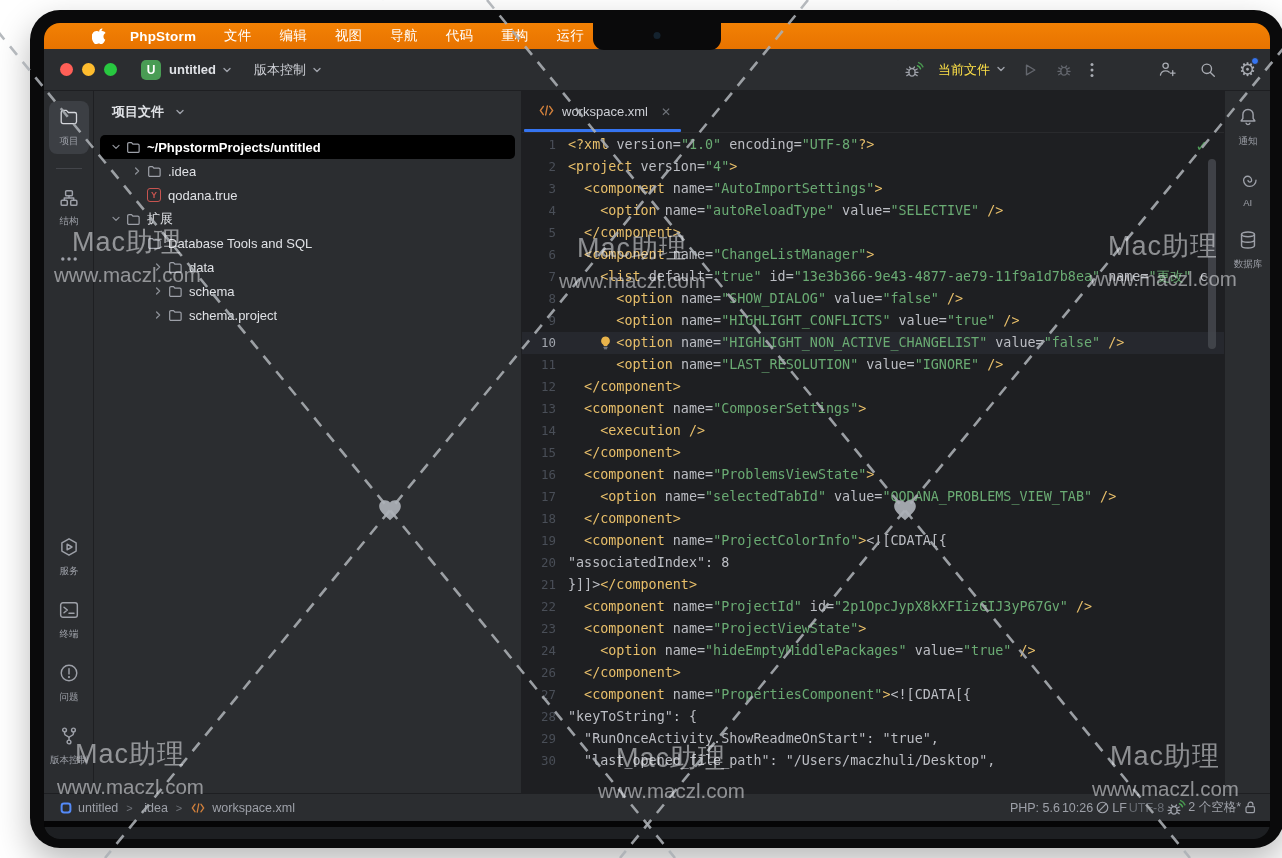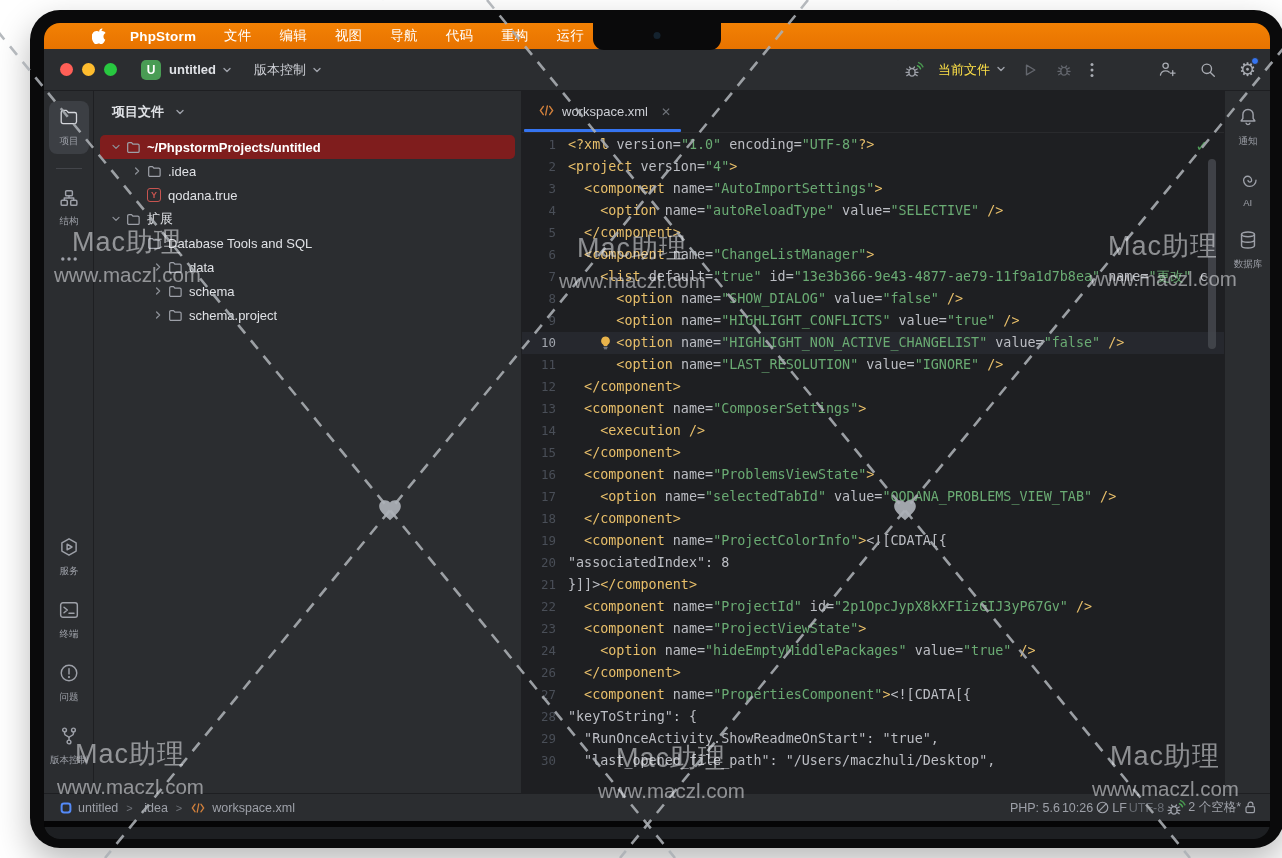--- a/index.html
+++ b/index.html
@@ -61,21 +61,21 @@
 
   
   .project-panel { width:428px; flex:0 0 auto; background:#2b2d30; border-right:1px solid #1e1f22;
                    padding-top:8px; overflow:hidden; }
   .panel-header { display:flex; align-items:center; gap:11px; padding-left:18px; height:26px;
                   font-size:13px; font-weight:700; color:#dfe1e5; }
   .panel-header .chev { color:#9da0a8; display:flex; }
   .tree { margin-top:10px; }
   .tree-row { display:flex; align-items:center; height:24px; font-size:13px; color:#dfe1e5;
               margin:0 6px; border-radius:5px; cursor:pointer; white-space:nowrap; }
-  .tree-row.selected { background:#7f1d1d; }
+  .tree-row.selected { background:#000000; }
   .tree-row .chev { width:16px; display:flex; justify-content:center; color:#8c8f96; flex:0 0 auto; }
   .tree-row .ticon { width:18px; display:flex; justify-content:center; margin-right:5px; color:#9da0a8; flex:0 0 auto; }
   .tree-row .tlabel2 { overflow:hidden; text-overflow:ellipsis; }
   .tree-row.bold .tlabel2 { font-weight:700; color:#fff; }
   .yaml-ic { width:14px; height:14px; border:1.5px solid #c75450; border-radius:3px; color:#c75450;
              font-size:9px; font-weight:700; display:flex; align-items:center; justify-content:center; }
 
   
   .editor { flex:1 1 auto; background:#1e1f22; display:flex; flex-direction:column; position:relative; min-width:0; }
   .tabbar { height:42px; flex:0 0 auto; display:flex; border-bottom:1px solid rgba(255,255,255,.05); }

